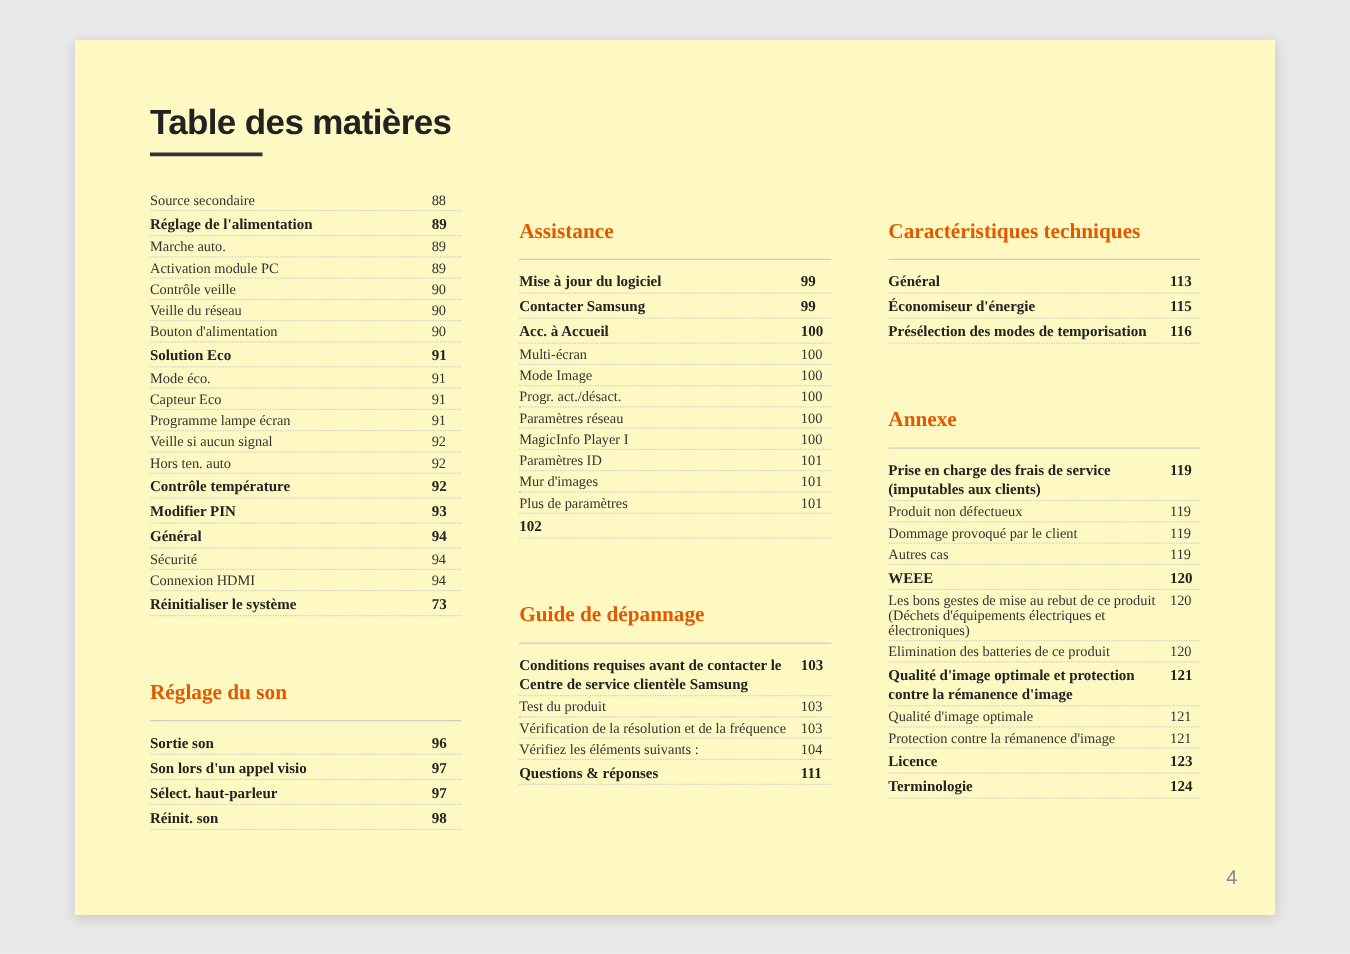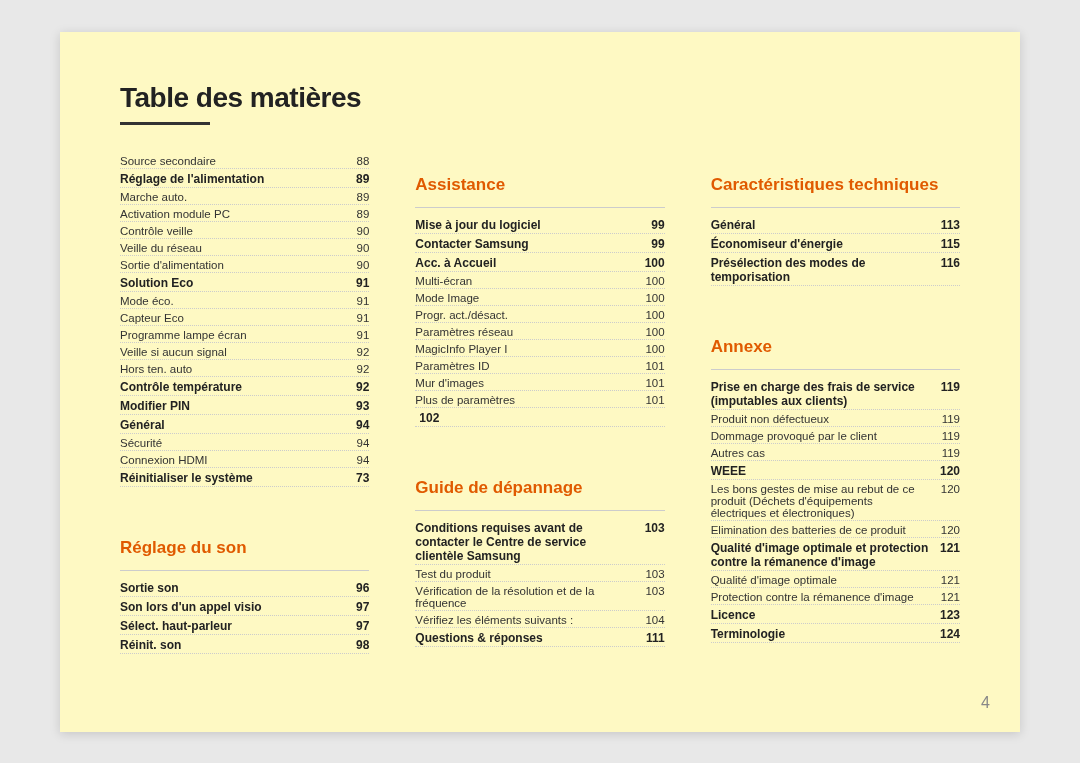--- a/index.html
+++ b/index.html
@@ -28,20 +28,21 @@
     }
     .title-underline {
       width: 90px;
       height: 3px;
       background: #333;
       margin-bottom: 30px;
     }
     .columns {
       display: flex;
       gap: 16px;
+      font-family: Liberation Serif, serif;
     }
     .col {
       flex: 1;
       padding-right: 30px;
     }
     .col:last-child { padding-right: 0; }
 
     .toc-section-title {
       font-size: 17px;
       font-weight: 700;
@@ -71,21 +72,21 @@
       font-size: 11.5px;
       color: #333;
       flex: 1;
       padding-right: 6px;
     }
     .toc-page {
       font-size: 11.5px;
       color: #333;
       white-space: nowrap;
       min-width: 24px;
-      text-align: right;
+      text-align: left;
     }
     .section-divider {
       border: none;
       border-top: 1px solid #ccc;
       margin: 10px 0;
     }
     .page-number {
       position: absolute;
       bottom: 20px;
       right: 30px;
@@ -122,21 +123,21 @@
         </div>
         <div class="toc-row">
           <span class="toc-label">Contrôle veille</span>
           <span class="toc-page">90</span>
         </div>
         <div class="toc-row">
           <span class="toc-label">Veille du réseau</span>
           <span class="toc-page">90</span>
         </div>
         <div class="toc-row">
-          <span class="toc-label">Sortie d'alimentation</span>
+          <span class="toc-label">Bouton d'alimentation</span>
           <span class="toc-page">90</span>
         </div>
         <div class="toc-row bold">
           <span class="toc-label">Solution Eco</span>
           <span class="toc-page">91</span>
         </div>
         <div class="toc-row">
           <span class="toc-label">Mode éco.</span>
           <span class="toc-page">91</span>
         </div>

